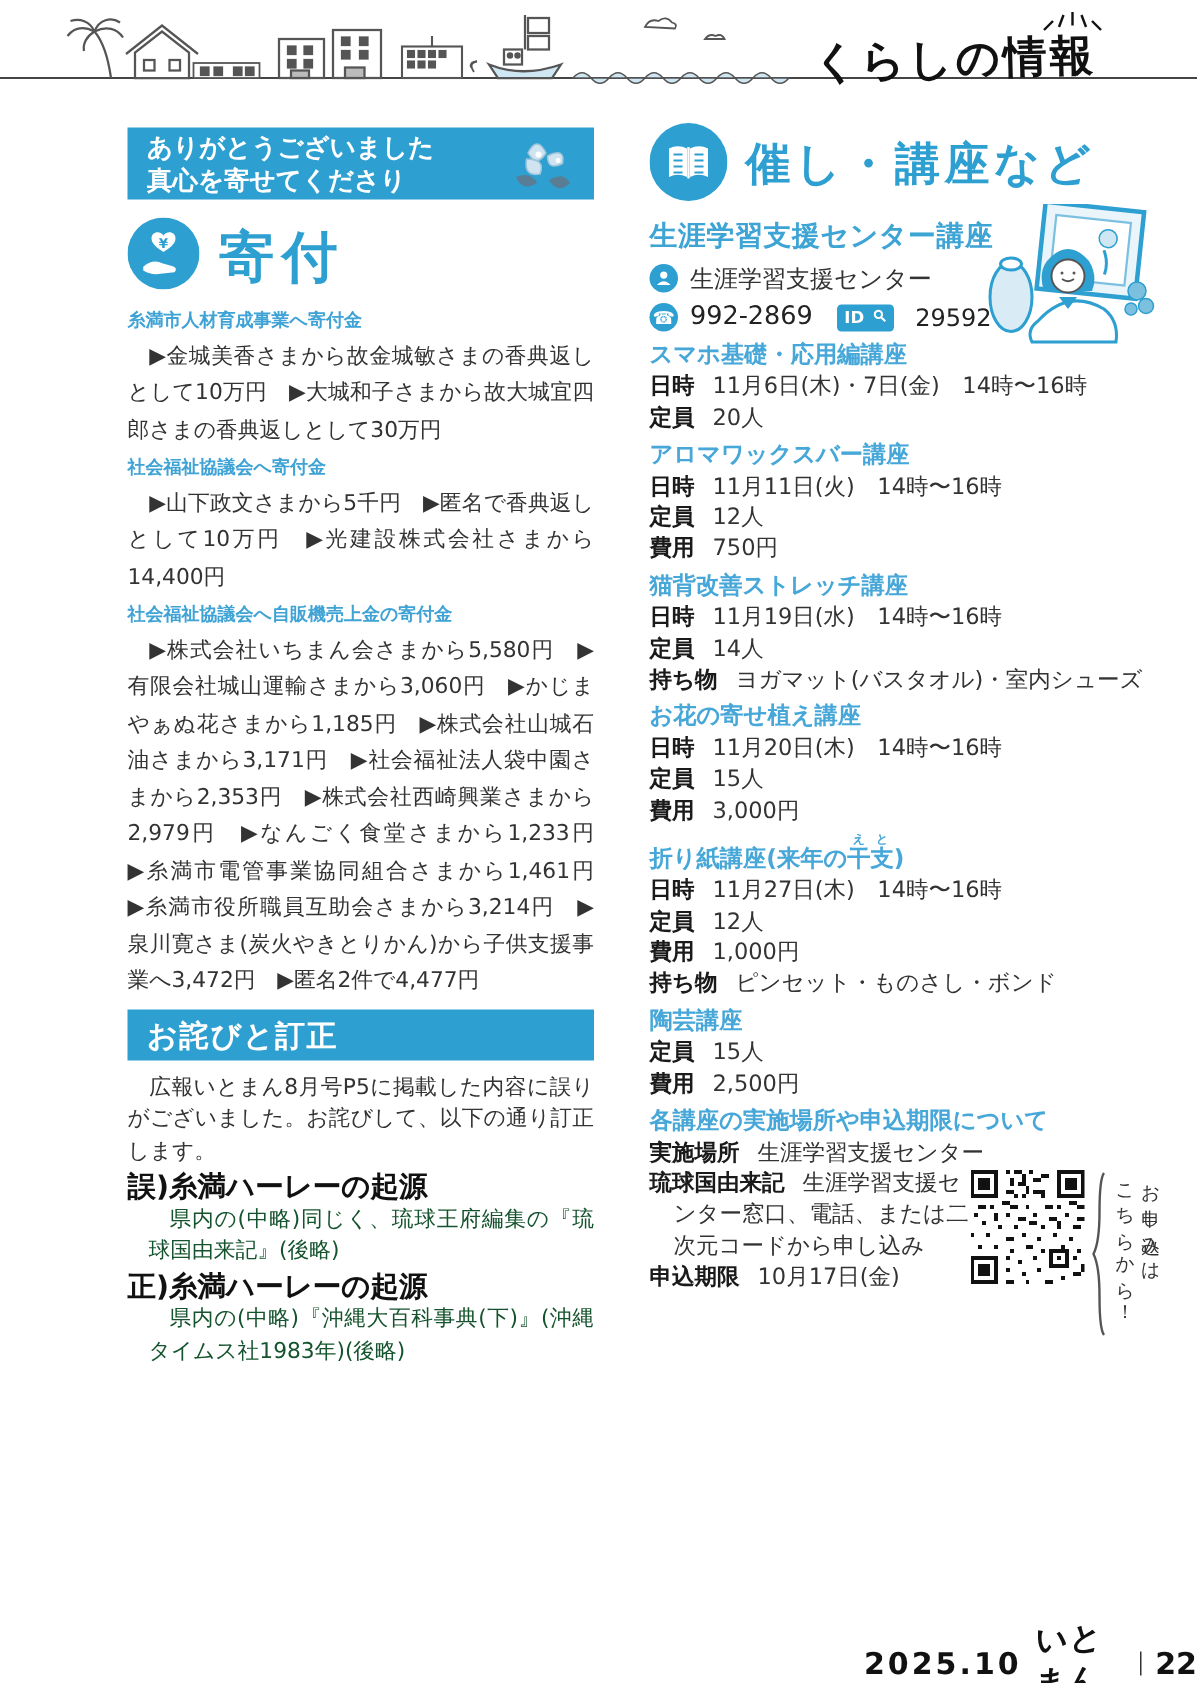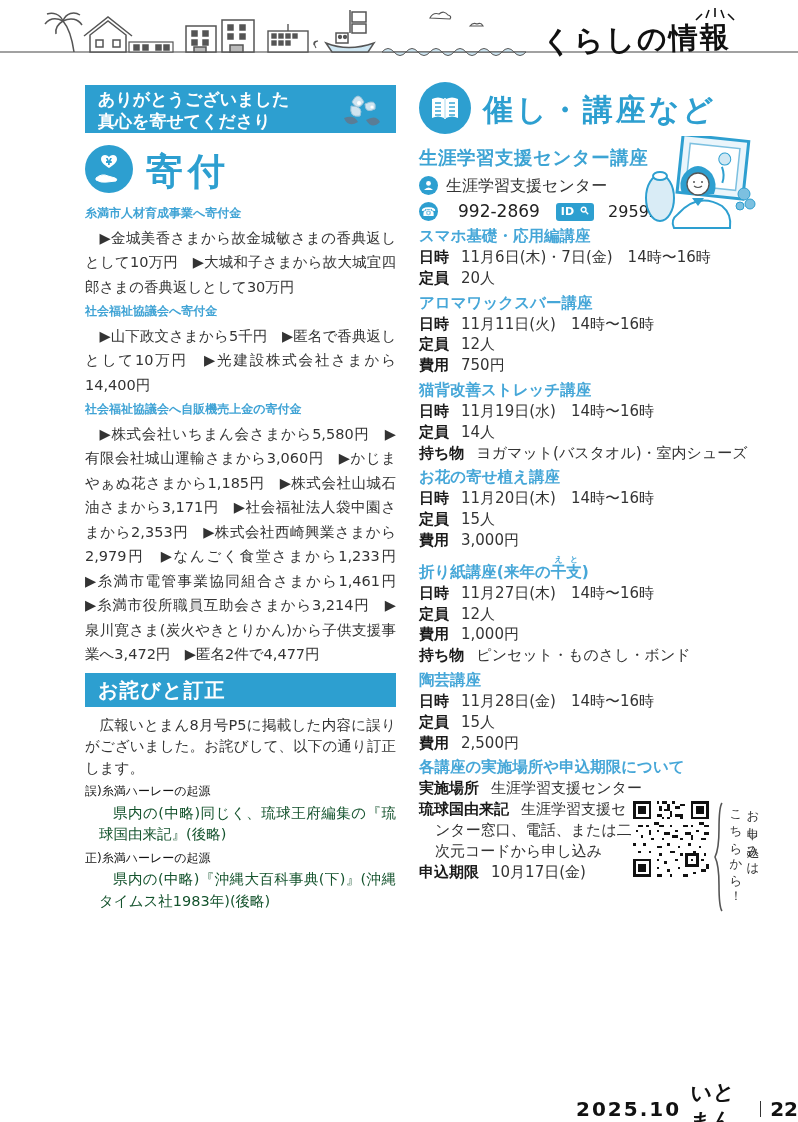--- a/index.html
+++ b/index.html
@@ -16,41 +16,41 @@
   }
   
   .masthead{position:absolute;left:0;top:4px;width:798px;height:62px;}
   .masthead-title{
     position:absolute;left:542px;top:16px;font-size:29px;font-weight:bold;
     color:#111;letter-spacing:2px;transform:rotate(-1.5deg);white-space:nowrap;
   }
   .sparkle{position:absolute;left:692px;top:2px;}
   
   .col-left{position:absolute;left:85px;top:85px;width:311px;}
-  .col-right{position:absolute;left:419px;top:84px;width:331px;}
+  .col-right{position:absolute;left:433px;top:84px;width:331px;}
   
   .thanks-banner{
     background:var(--accent);color:#fff;font-weight:bold;font-size:17px;
     line-height:22px;height:48px;box-sizing:border-box;padding:2px 0 0 13px;
     position:relative;display:flex;flex-direction:column;justify-content:center;
   }
   .thanks-banner .flower{position:absolute;right:6px;top:3px;}
   
   .section-title-row{margin-top:14px;display:flex;align-items:center;gap:13px;height:48px;}
   .big-title{font-size:37px;font-weight:bold;color:var(--accent);letter-spacing:5px;line-height:1;}
   .don-block{margin-top:6px;}
   .don-heading{font-size:12px;font-weight:bold;color:var(--heading-blue);line-height:24.5px;margin:0;}
   .don-body{font-size:14.5px;line-height:24.5px;color:#333;text-align:justify;text-indent:1em;margin:0;}
   
   .corr-banner{
     margin-top:6px;background:var(--accent);color:#fff;font-size:20px;font-weight:bold;
     height:34px;line-height:34px;padding-left:13px;letter-spacing:1px;
   }
   .corr-intro{margin:8px 0 0 0;font-size:14.5px;line-height:21.5px;text-indent:1em;text-align:justify;color:#333;}
-  .corr-label{margin:2px 0 0 0;font-size:12px;line-height:21.5px;font-weight:normal;color:#111;}
+  .corr-label{margin:2px 0 0 0;font-size:19px;line-height:21.5px;font-weight:bold;color:#111;}
   .corr-body{margin:0;font-size:14.5px;line-height:21.5px;color:#14532d;padding-left:14px;text-indent:14px;text-align:justify;}
   
   .events-title-row{display:flex;align-items:center;gap:12px;height:52px;}
   .events-title{font-size:30px;font-weight:bold;color:var(--accent);letter-spacing:3px;line-height:1;}
   .program-heading{margin:10px 0 0 0;font-size:18.5px;line-height:24px;font-weight:bold;color:#3da4d4;letter-spacing:.5px;}
   .contact-row{display:flex;align-items:center;gap:8px;margin-top:5px;font-size:16px;color:#333;line-height:21px;}
   .icon-circle{width:19px;height:19px;border-radius:50%;background:var(--accent);display:flex;align-items:center;justify-content:center;flex:0 0 auto;}
   .phone-glyph{color:#fff;font-size:12px;line-height:1;}
   .id-badge{display:inline-flex;align-items:center;gap:6px;background:var(--accent);color:#fff;
     font-size:11px;font-weight:bold;border-radius:3px;height:18px;padding:0 5px;margin-left:8px;}
@@ -271,21 +271,21 @@
         <path d="M1 10 q4.5 -5 9 0 z" fill="#fff"></path>
       </svg>
     </span>
     <span>生涯学習支援センター</span>
   </div>
 
   <div class="contact-row">
     <span class="icon-circle">
         <span class="phone-glyph">☎</span>
       </span>
-    <span style="font-size:17px;color:#222;margin-left:12px;">992-2869</span>
+    <span style="font-size:17px;color:#222;">992-2869</span>
     <span class="id-badge">
       <span>ID</span>
       <span>
         <svg width="9" height="9" viewBox="0 0 9 9" stroke="#fff" stroke-width="1.4" fill="none">
           <circle cx="3.6" cy="3.6" r="2.4"></circle>
             <line x1="5.6" y1="5.6" x2="8.2" y2="8.2"></line>
         </svg>
       </span>
     </span>
     <span class="id-number">29592</span>
@@ -310,21 +310,20 @@
   <p class="row"><span class="lbl">定員</span><span>15人</span></p>
   <p class="row"><span class="lbl">費用</span><span>3,000円</span></p>
 
   <h4 class="course-name"><span>折り紙講座(来年の</span><ruby><span>干支</span><rt>えと</rt></ruby><span>)</span></h4>
   <p class="row"><span class="lbl">日時</span><span>11月27日(木)　14時〜16時</span></p>
   <p class="row"><span class="lbl">定員</span><span>12人</span></p>
   <p class="row"><span class="lbl">費用</span><span>1,000円</span></p>
   <p class="row"><span class="lbl">持ち物</span><span>ピンセット・ものさし・ボンド</span></p>
 
   <h4 class="course-name">陶芸講座</h4>
-  <p class="row"><span class="lbl">日時</span><span>11月28日(金)　14時〜16時</span></p>
   <p class="row"><span class="lbl">定員</span><span>15人</span></p>
   <p class="row"><span class="lbl">費用</span><span>2,500円</span></p>
 
   <h4 class="course-name">各講座の実施場所や申込期限について</h4>
   <p class="row"><span class="lbl">実施場所</span><span>生涯学習支援センター</span></p>
 
   <div class="apply-wrap">
     <div class="apply-left">
       <p class="row"><span class="lbl">琉球国由来記</span><span>生涯学習支援センター窓口、電話、または二次元コードから申し込み</span></p>
       <p class="row"><span class="lbl">申込期限</span><span>10月17日(金)</span></p>

